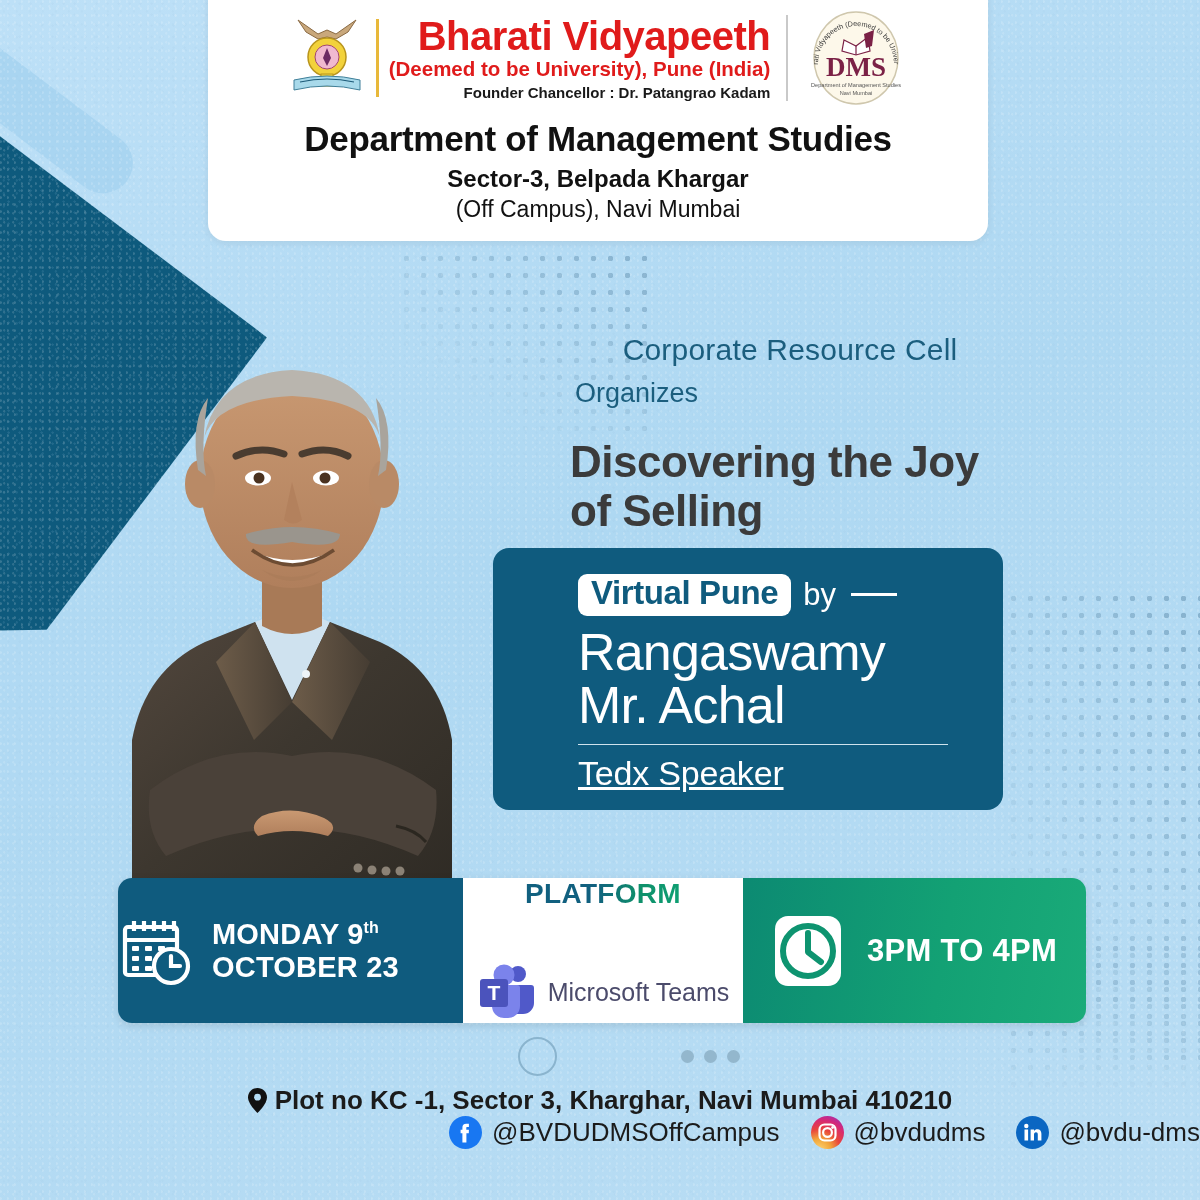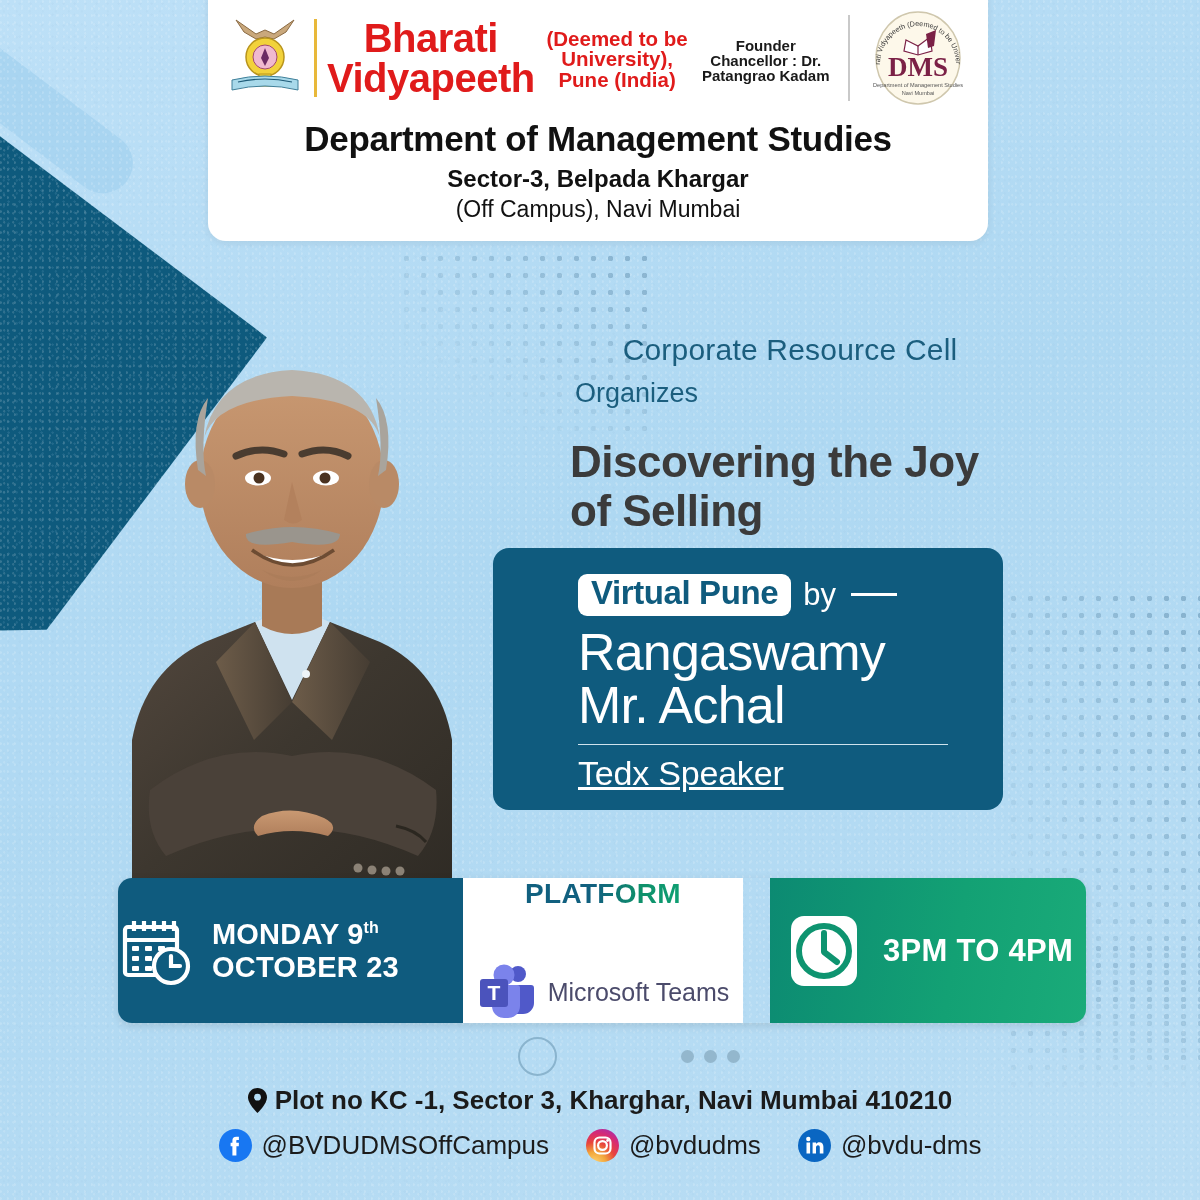--- a/index.html
+++ b/index.html
@@ -76,21 +76,21 @@
   .header-card{
     position:absolute;left:208px;top:-16px;width:780px;
     background:#ffffff;border-radius:0 0 18px 18px;
     padding:22px 18px 18px;box-sizing:border-box;
     box-shadow:0 2px 8px rgba(0,0,0,.07);
     text-align:center;z-index:6;
   }
   .logo-row{display:flex;align-items:center;justify-content:center;gap:10px;height:104px;}
   .bvp-emblem{width:78px;height:92px;flex:0 0 auto;}
   .vbar{width:3px;height:78px;background:#e8b83a;flex:0 0 auto;}
-  .bvp-text{display:flex;flex-direction:row;align-items:center;line-height:1;}
+  .bvp-text{display:flex;flex-direction:column;align-items:flex-end;line-height:1;}
   .bvp-l1{font-size:40px;font-weight:bold;color:#e01b1b;letter-spacing:-.5px;
           font-family:"Liberation Sans", sans-serif;}
   .bvp-l2{font-size:20.5px;font-weight:bold;color:#e01b1b;margin-top:3px;}
   .bvp-l3{font-size:15px;color:#1a1a1a;margin-top:5px;font-weight:600;}
   .bvp-l3 b{font-weight:bold;}
   .vbar2{width:2px;height:86px;background:#c9c9c9;flex:0 0 auto;margin:0 6px;}
   .dms-logo{width:104px;height:104px;flex:0 0 auto;}
   .dept-title{font-size:35px;font-weight:bold;color:#111;margin-top:9px;letter-spacing:-.3px;}
   .dept-sub1{font-size:24px;font-weight:bold;color:#111;margin-top:6px;}
   .dept-sub2{font-size:23px;color:#111;margin-top:3px;}
@@ -157,30 +157,30 @@
   .platform-label{
     font-size:28px;font-weight:bold;letter-spacing:.3px;
     background:linear-gradient(90deg,#11607f 0%,#11607f 45%,#0f8f6b 72%,#0e9f72 100%);
     -webkit-background-clip:text;background-clip:text;color:transparent;
   }
   .teams-row{display:flex;align-items:center;gap:9px;}
   .teams-logo{width:62px;height:62px;}
   .teams-name{font-size:25px;color:#4b4b6b;}
   .seg-time{
     flex:1;background:linear-gradient(100deg,#0c8a72 0%,#13a174 58%,#1aab79 100%);
-    display:flex;align-items:center;gap:22px;padding-left:17px;box-sizing:border-box;margin-left:27px;
+    display:flex;align-items:center;gap:22px;padding-left:28px;box-sizing:border-box;
   }
   .clock-icon{width:74px;height:74px;flex:0 0 auto;}
   .time-text{color:#fff;font-weight:bold;font-size:31px;letter-spacing:.3px;}
 
   
   .footer{position:absolute;left:0;top:1085px;width:1200px;text-align:center;z-index:6;}
   .addr{font-size:26px;color:#1b1b1b;display:flex;align-items:center;justify-content:center;gap:8px;font-weight:bold;}
   .pin-icon{width:19px;height:25px;display:inline-block;}
-  .socials{display:flex;align-items:center;justify-content:center;gap:13px;margin-top:13px;}
+  .socials{display:flex;align-items:center;justify-content:flex-end;gap:7px;}
   .s-item{display:flex;align-items:center;gap:10px;}
   .s-item + .s-item{margin-left:24px;}
   .s-icon{width:33px;height:33px;flex:0 0 auto;}
   .s-text{font-size:26px;color:#1b1b1b;}
 </style>
 </head>
 <body>
 
 <div id="poster">
 

